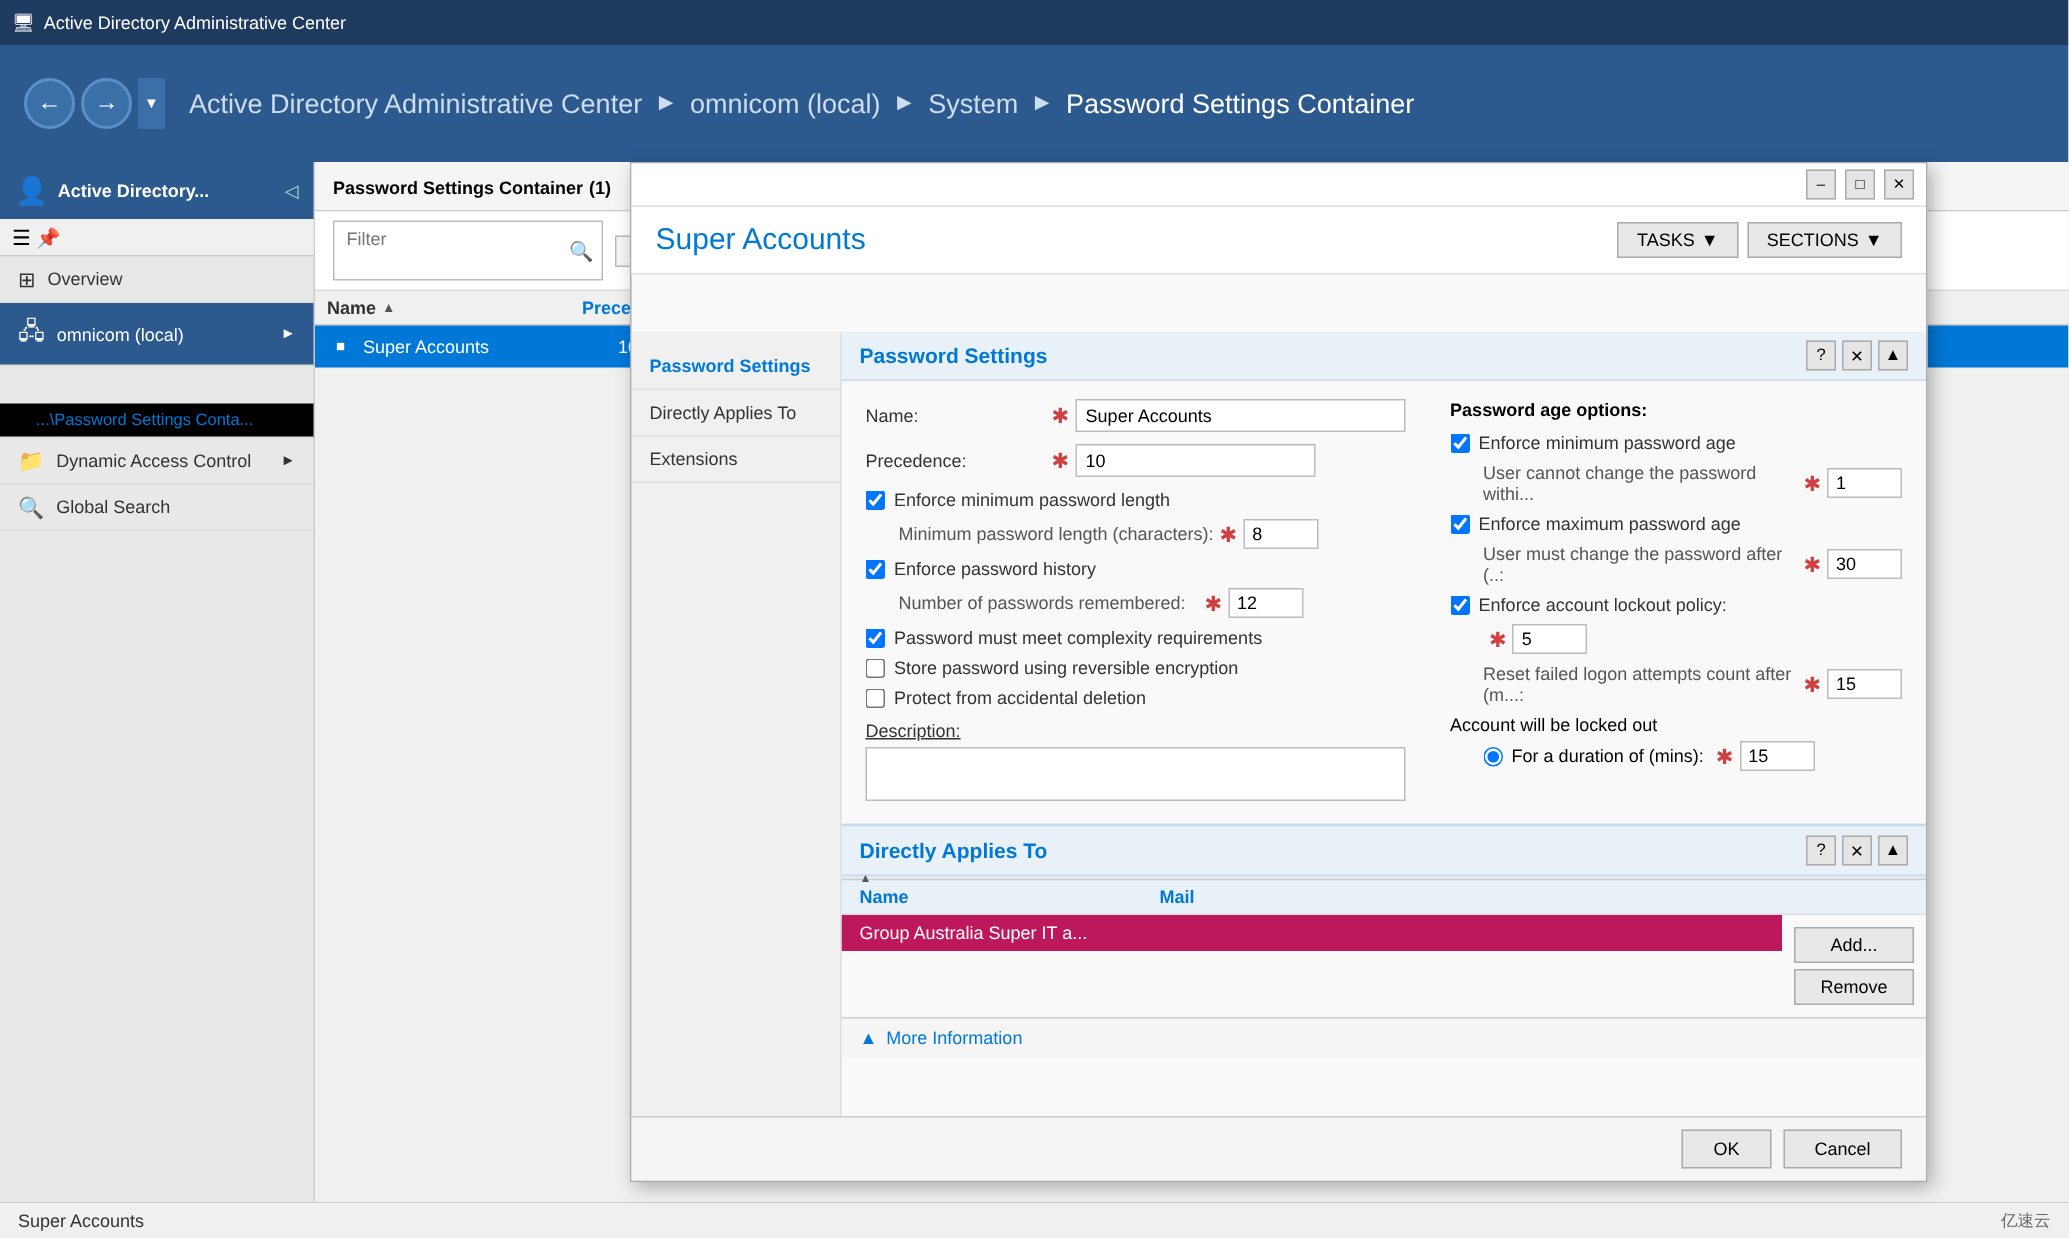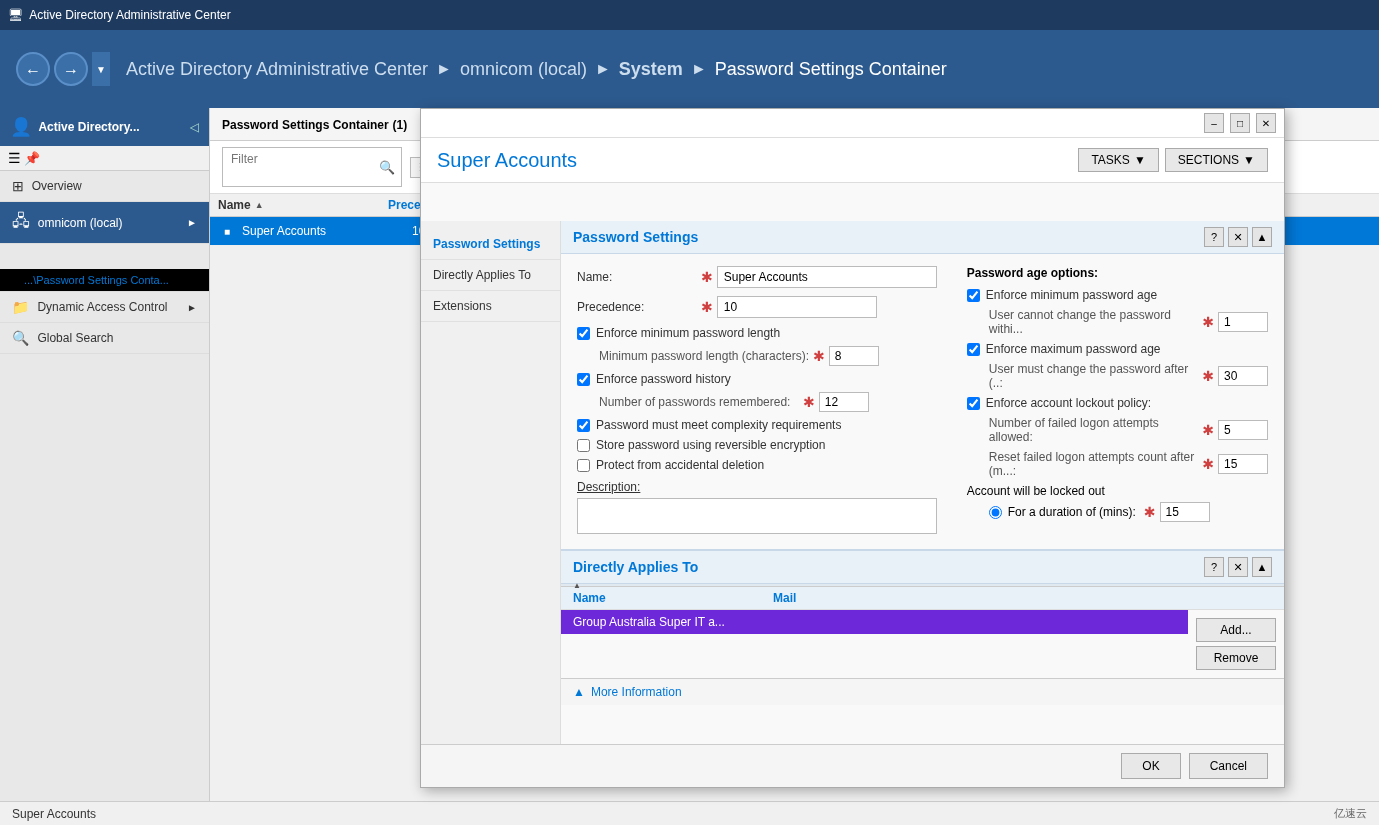--- a/index.html
+++ b/index.html
@@ -386,21 +386,21 @@
       min-height: 60px;
     }
     .applies-list { flex: 1; }
     .applies-row {
       display: flex;
       align-items: center;
       padding: 5px 12px;
       cursor: pointer;
       font-size: 12px;
     }
-    .applies-row.selected { background: #6d28d9; color: #fff; }
+    .applies-row.selected { background: #be185d; color: #fff; }
     .applies-buttons {
       display: flex;
       flex-direction: column;
       gap: 4px;
       padding: 8px;
     }
     .applies-btn {
       border: 1px solid #aaa;
       background: #e8e8e8;
       padding: 4px 16px;
@@ -479,21 +479,21 @@
 
 <div class="nav-bar">
   <button class="nav-back-btn">←</button>
   <button class="nav-forward-btn">→</button>
   <button class="nav-dropdown-btn">▼</button>
   <div class="nav-breadcrumb">
     <span style="font-size:18px; color:#cde;">Active Directory Administrative Center</span>
     <span>►</span>
     <span style="font-size:18px; color:#cde;">omnicom (local)</span>
     <span>►</span>
-    <span style="font-size:18px; color:#cde;font-weight:bold;">System</span>
+    <span style="font-size:18px; color:#cde;">System</span>
     <span>►</span>
     <span style="font-size:18px; color:#fff;">Password Settings Container</span>
   </div>
 </div>
 
 <div class="main-layout">
 
   <div class="sidebar">
     <div class="sidebar-header">
       <div style="display:flex;align-items:center;gap:6px;">
@@ -695,21 +695,20 @@
             <span class="sub-label" style="min-width:180px;">User must change the password after (..:</span>
             <span class="required-star">✱</span>
             <input class="small-input" type="text" value="30" style="">
           </div>
 
           <div class="checkbox-row">
             <input type="checkbox" checked="" style="">
             <span class="checkbox-label">Enforce account lockout policy:</span>
           </div>
           <div class="sub-form-row">
-            <span class="sub-label" style="min-width:200px;">Number of failed logon attempts allowed:</span>
             <span class="required-star">✱</span>
             <input class="small-input" type="text" value="5" style="">
           </div>
           <div class="sub-form-row">
             <span class="sub-label" style="min-width:200px;">Reset failed logon attempts count after (m...:</span>
             <span class="required-star">✱</span>
             <input class="small-input" type="text" value="15" style="">
           </div>
 
           <div style="font-size:12px;margin:6px 0 4px 0;font-style:normal;">Account will be locked out</div>

